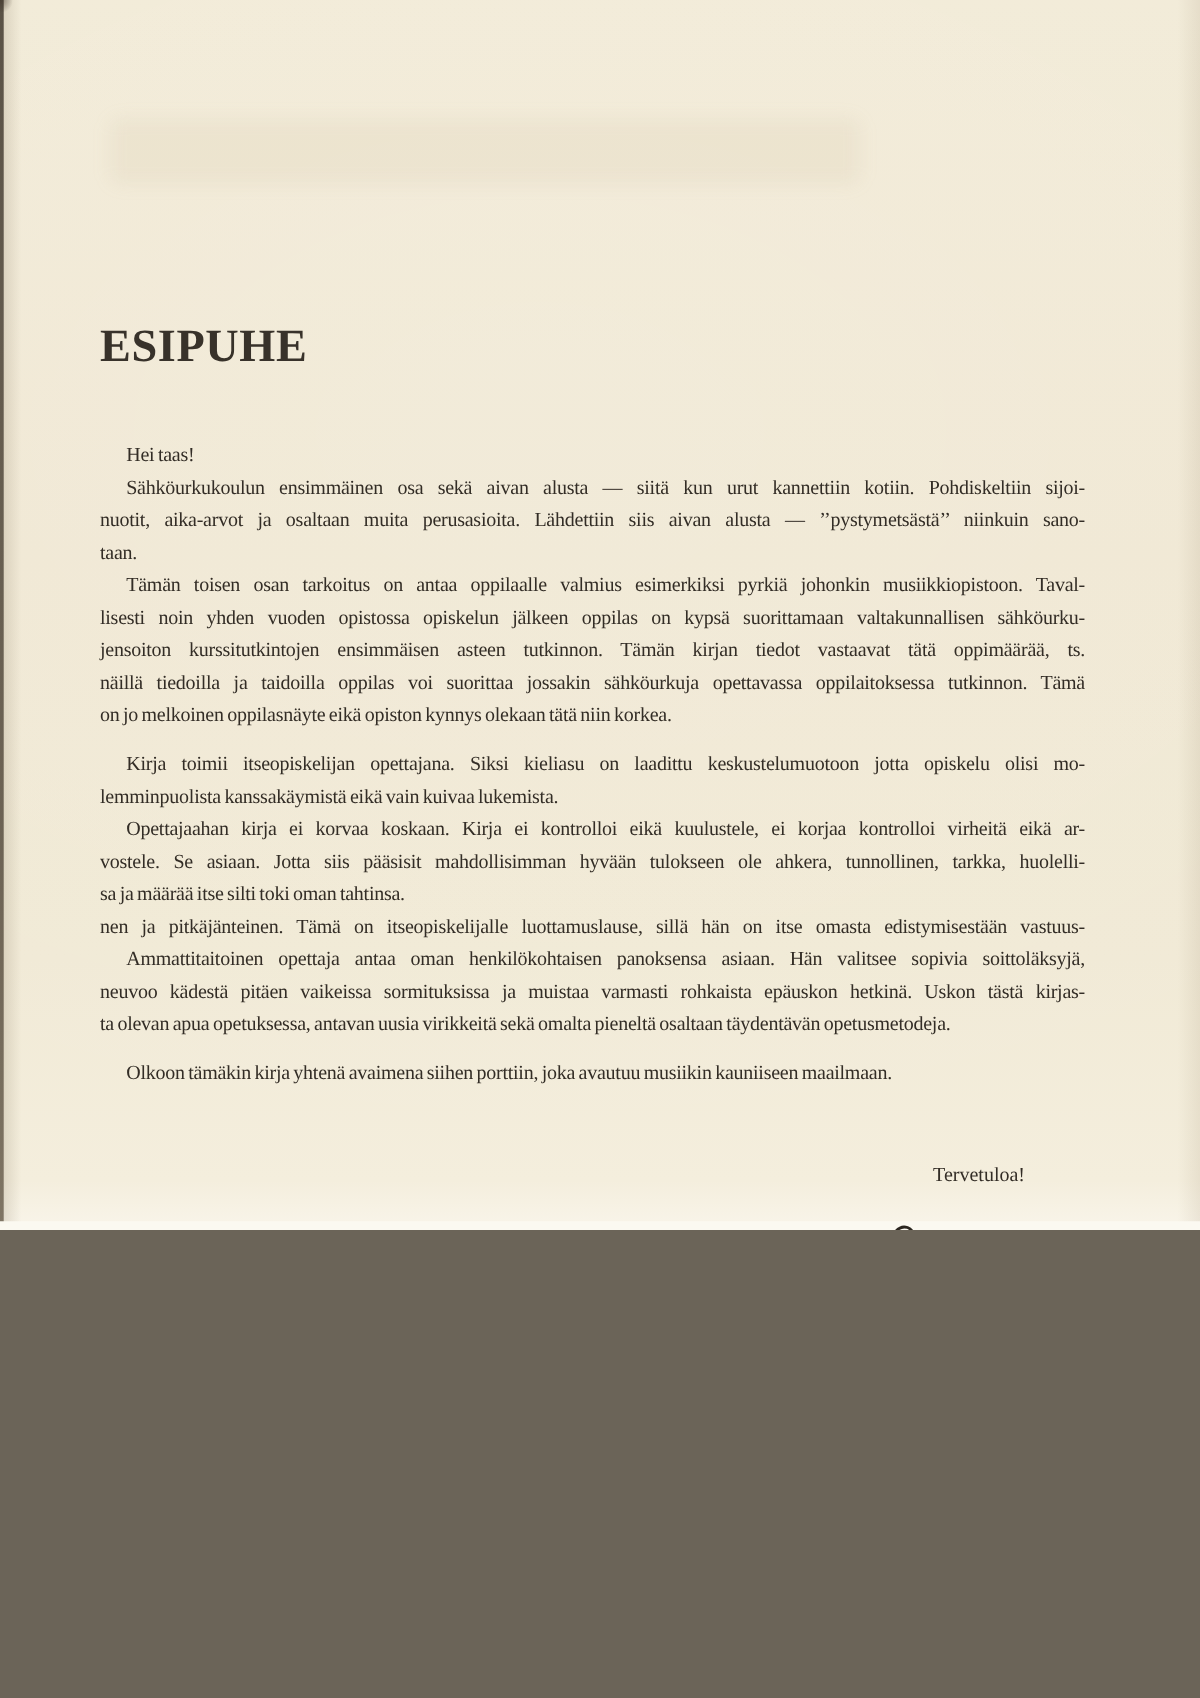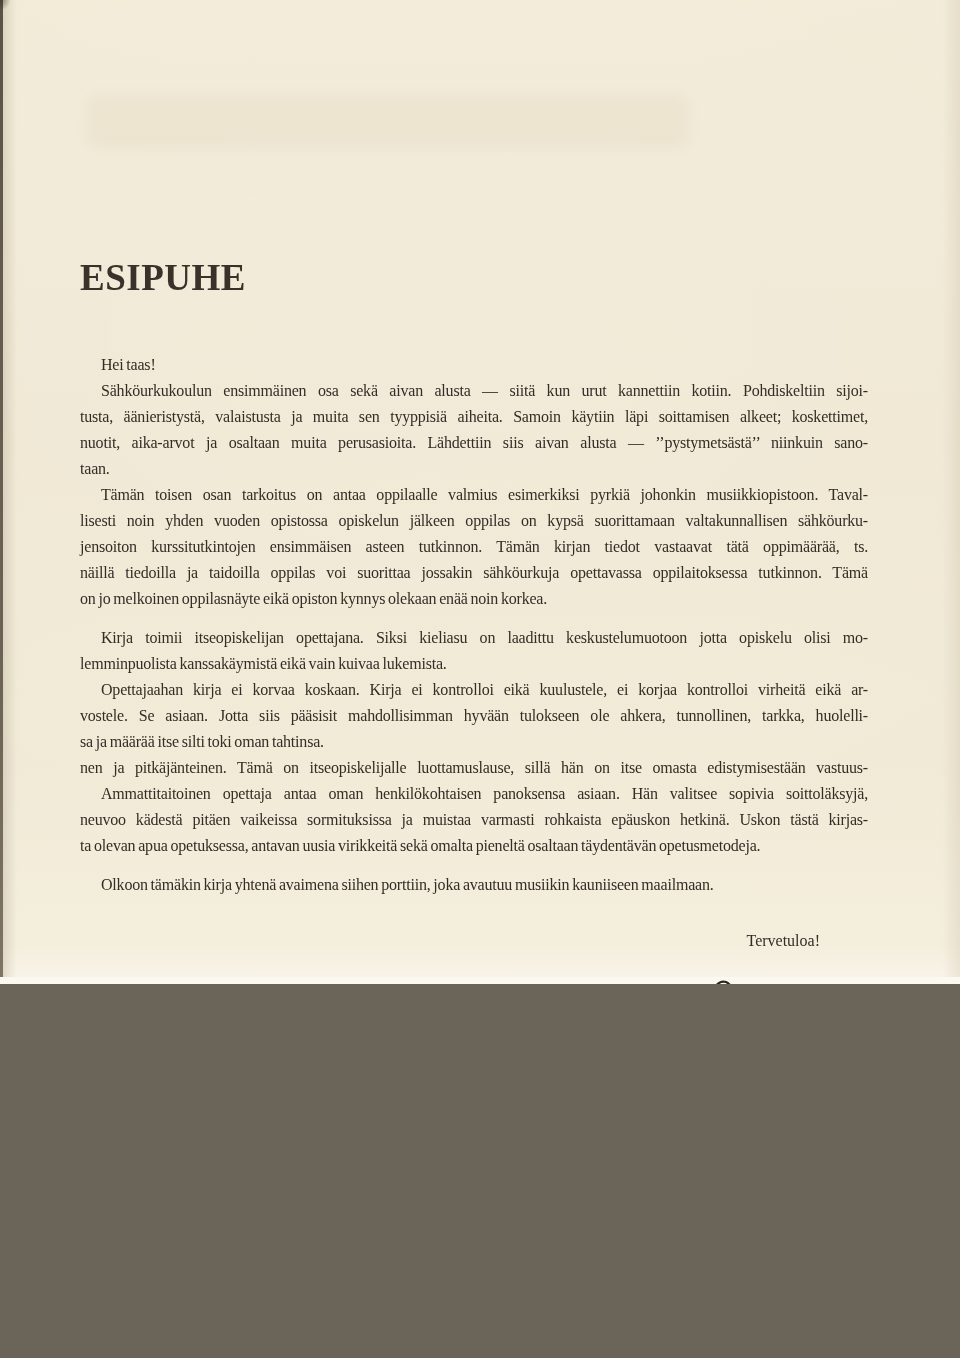--- a/index.html
+++ b/index.html
@@ -95,30 +95,29 @@
   <div class="ghost-strip"></div>
 
   <div class="title">ESIPUHE</div>
 
   <div class="body-text">
       <div class="para">
         <div class="line first last">Hei taas!</div>
       </div>
       <div class="para">
         <div class="line first">Sähköurkukoulun ensimmäinen osa sekä aivan alusta — siitä kun urut kannettiin kotiin. Pohdiskeltiin sijoi-</div>
-        <div class="line">tusta, äänieristystä, valaistusta ja muita sen tyyppisiä aiheita. Samoin käytiin läpi soittamisen alkeet; koskettimet,</div>
         <div class="line">nuotit, aika-arvot ja osaltaan muita perusasioita. Lähdettiin siis aivan alusta — ’’pystymetsästä’’ niinkuin sano-</div>
         <div class="line last">taan.</div>
       </div>
       <div class="para">
         <div class="line first">Tämän toisen osan tarkoitus on antaa oppilaalle valmius esimerkiksi pyrkiä johonkin musiikkiopistoon. Taval-</div>
         <div class="line">lisesti noin yhden vuoden opistossa opiskelun jälkeen oppilas on kypsä suorittamaan valtakunnallisen sähköurku-</div>
         <div class="line">jensoiton kurssitutkintojen ensimmäisen asteen tutkinnon. Tämän kirjan tiedot vastaavat tätä oppimäärää, ts.</div>
         <div class="line">näillä tiedoilla ja taidoilla oppilas voi suorittaa jossakin sähköurkuja opettavassa oppilaitoksessa tutkinnon. Tämä</div>
-        <div class="line last">on jo melkoinen oppilasnäyte eikä opiston kynnys olekaan enää noin korkea.</div>
+        <div class="line last">on jo melkoinen oppilasnäyte eikä opiston kynnys olekaan tätä niin korkea.</div>
       </div>
       <div class="para gap">
         <div class="line first">Kirja toimii itseopiskelijan opettajana. Siksi kieliasu on laadittu keskustelumuotoon jotta opiskelu olisi mo-</div>
         <div class="line last">lemminpuolista kanssakäymistä eikä vain kuivaa lukemista.</div>
       </div>
       <div class="para">
         <div class="line first">Opettajaahan kirja ei korvaa koskaan. Kirja ei kontrolloi eikä kuulustele, ei korjaa kontrolloi virheitä eikä ar-</div>
         <div class="line">vostele. Se asiaan. Jotta siis pääsisit mahdollisimman hyvään tulokseen ole ahkera, tunnollinen, tarkka, huolelli-</div>
         <div class="line last">sa ja määrää itse silti toki oman tahtinsa.</div>
         <div class="line">nen ja pitkäjänteinen. Tämä on itseopiskelijalle luottamuslause, sillä hän on itse omasta edistymisestään vastuus-</div>

